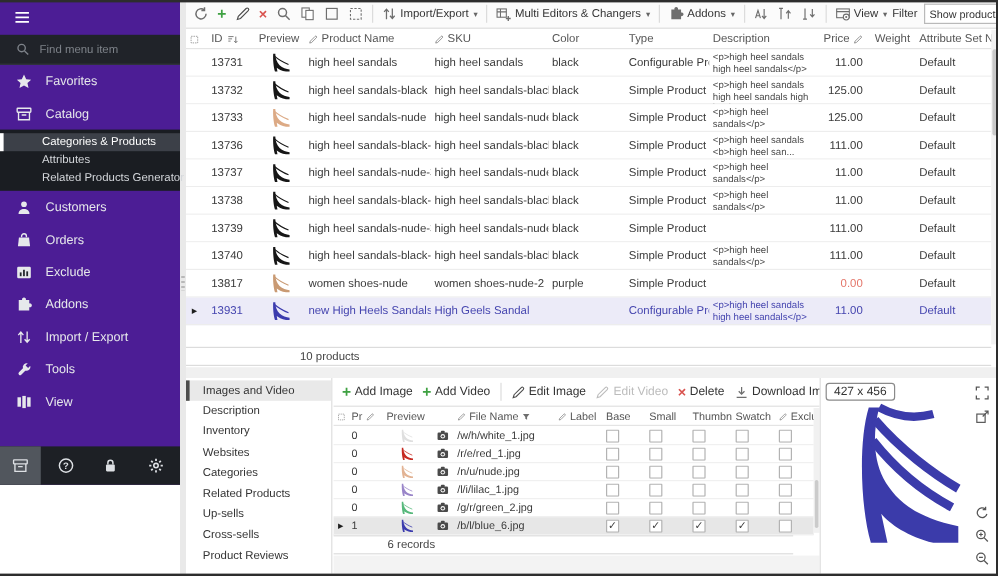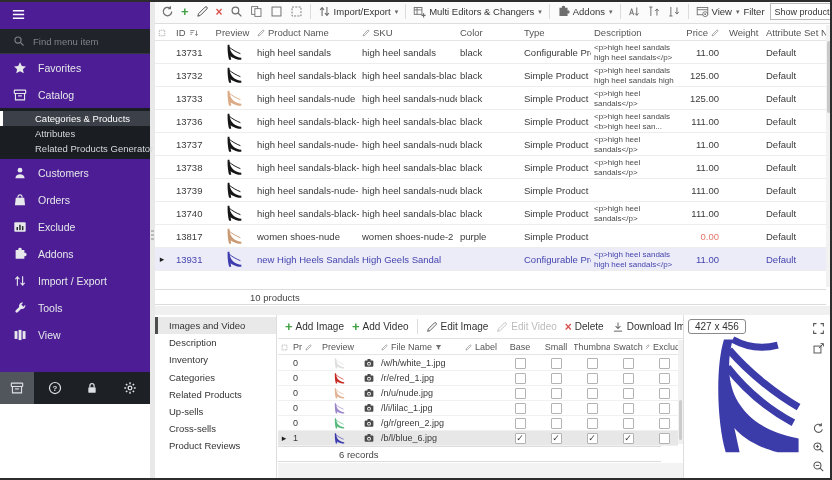--- a/index.html
+++ b/index.html
@@ -71,27 +71,27 @@
 .tab.sel::before{content:"";position:absolute;left:0;top:0;bottom:0;width:3px;background:#4d4d4d}
 .midpanel{position:absolute;left:123px;right:149px;top:0;bottom:0;background:#fff}
 .imgbar{position:absolute;left:0;right:0;top:0;height:24px;border-bottom:1px solid #e0e0e0;display:flex;align-items:center;font-size:10px;padding:0 4px;gap:2px;background:#fff;white-space:nowrap}
 .disabled{color:#bcbcbc}
 .ihead{position:absolute;left:0;right:5px;top:25px;height:15px;display:flex;align-items:center;font-size:9px;color:#555;border-bottom:1px solid #e4e4e4}
 .i-marker{width:12px;padding:0;justify-content:center}
 .i-pos{width:26px;justify-content:flex-start;padding-right:5px}
 .i-prev{width:44px;justify-content:center}
 .i-cam{width:18px;justify-content:center}
 .i-file{width:84px}.i-label{width:40px}
-.i-chk{width:36px;justify-content:center}
+.i-chk{width:36px;justify-content:flex-start}
 #images-body{position:absolute;left:0;right:5px;top:41px}
 .irow{display:flex;height:15px;border-bottom:1px solid #f0f0f0;font-size:9px;color:#3a3a3a;align-items:center;cursor:pointer}
 .irow.isel{background:#e7e7e7}
 .cb{width:11px;height:11px;border:1px solid #b3b3b3;background:#fff;display:inline-flex;align-items:center;justify-content:center;border-radius:1px;font-size:9px;color:#3d3d3d}
 .cb.on::after{content:"✓"}
-.st-records{top:131px;padding-left:61px;right:22px;left:0}
+.st-records{top:131px;padding-left:45px;right:22px;left:0}
 .midfill{position:absolute;left:0;right:0;top:148px;bottom:0;background:#f3f3f3}
 .vscroll2{position:absolute;right:0;top:25px;width:5px;bottom:34px;background:#f1f1f1}
 .thumb2{position:absolute;bottom:4px;left:1px;width:3px;height:40px;background:#cbcbcb;border-radius:2px}
 
 .imgpanel{position:absolute;right:0;top:0;width:149px;bottom:0;background:#fff;border-left:1px solid #dedede}
 .dims{position:absolute;left:4px;top:4px;border:1px solid #8a8a8a;border-radius:3px;padding:1px 6px;font-size:10px;color:#333;background:#fff;z-index:2}
 .pic{position:absolute;width:13px;height:13px;color:#555;cursor:pointer;z-index:2}
 .pic1{right:7px;top:6px}.pic2{right:7px;top:26px}.pic3{right:7px;bottom:44px}.pic4{right:7px;bottom:25px}.pic5{right:7px;bottom:6px}
 .bigshoe{position:absolute;left:2px;top:14px;right:18px;bottom:4px;display:flex;align-items:center;justify-content:center}
 </style>
@@ -568,20 +568,21 @@
     <div class="statusbar st-products">
         <span>10 products</span>
       </div>
     <div class="grayband"></div>
 
     <section class="bottom">
       <div class="tabs" id="detail-tabs">
           <div class="tab sel">Images and Video</div>
           <div class="tab">Description</div>
           <div class="tab">Inventory</div>
+          <div class="tab">Websites</div>
           <div class="tab">Categories</div>
           <div class="tab">Related Products</div>
           <div class="tab">Up-sells</div>
           <div class="tab">Cross-sells</div>
           <div class="tab">Product Reviews</div>
         </div>
 
       <div class="midpanel">
         <div class="imgbar">
           <button class="tbtn">

